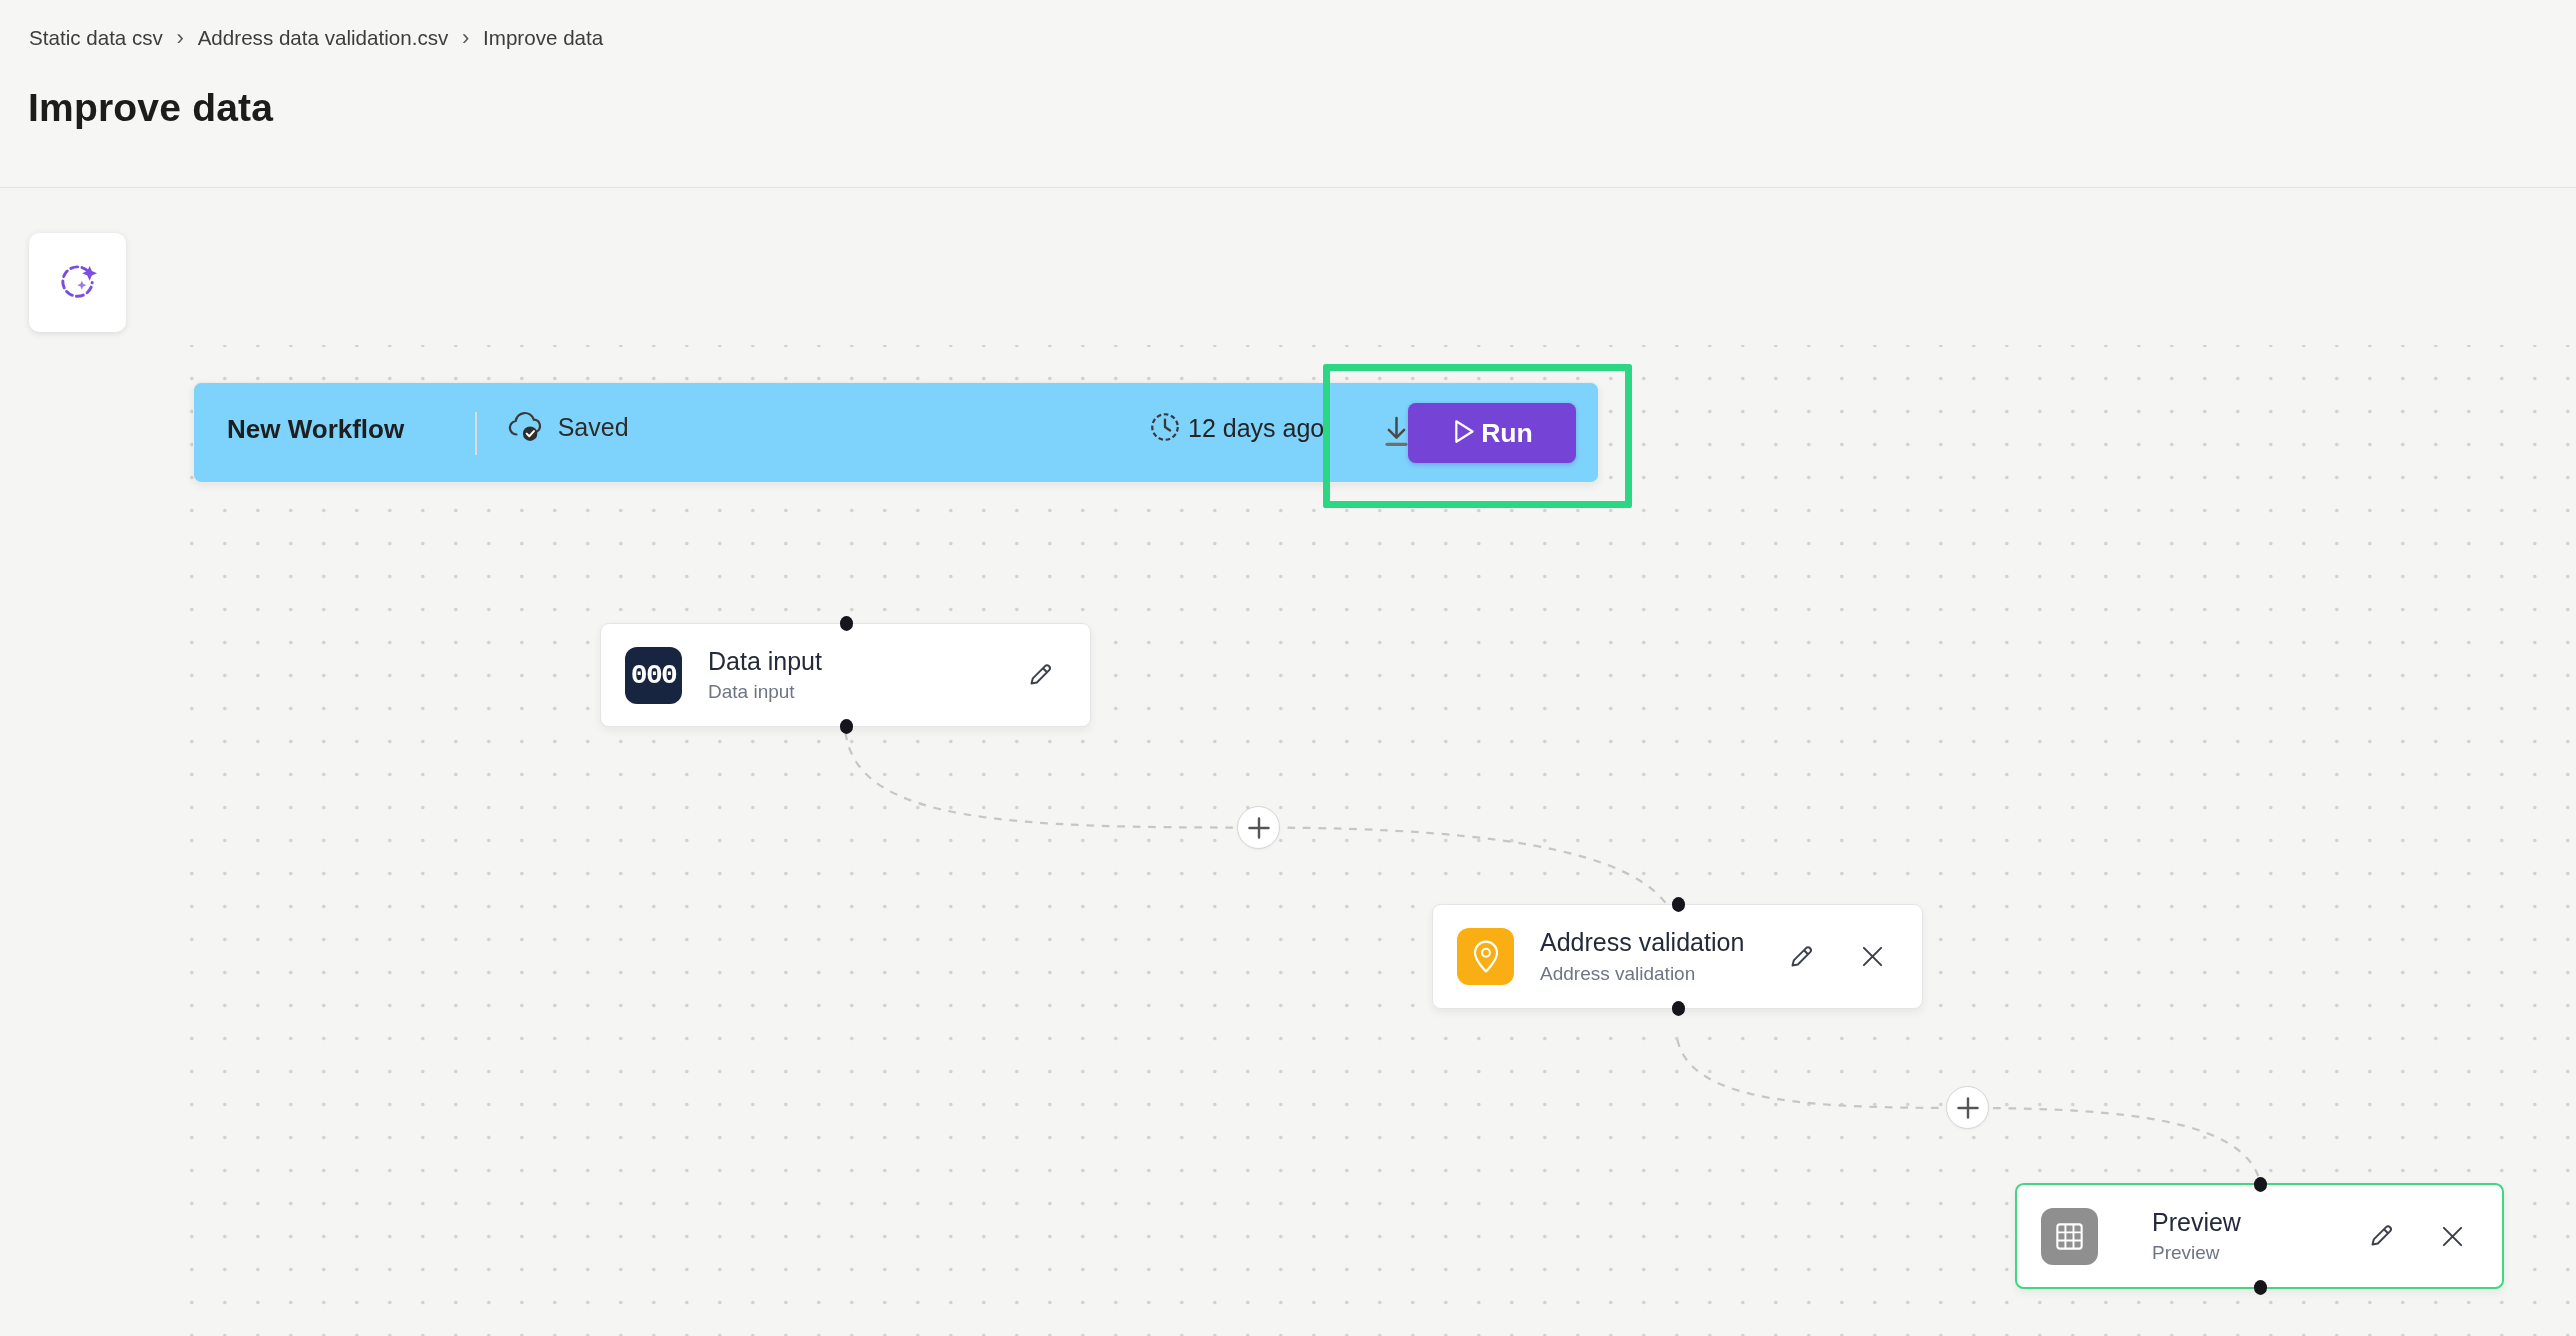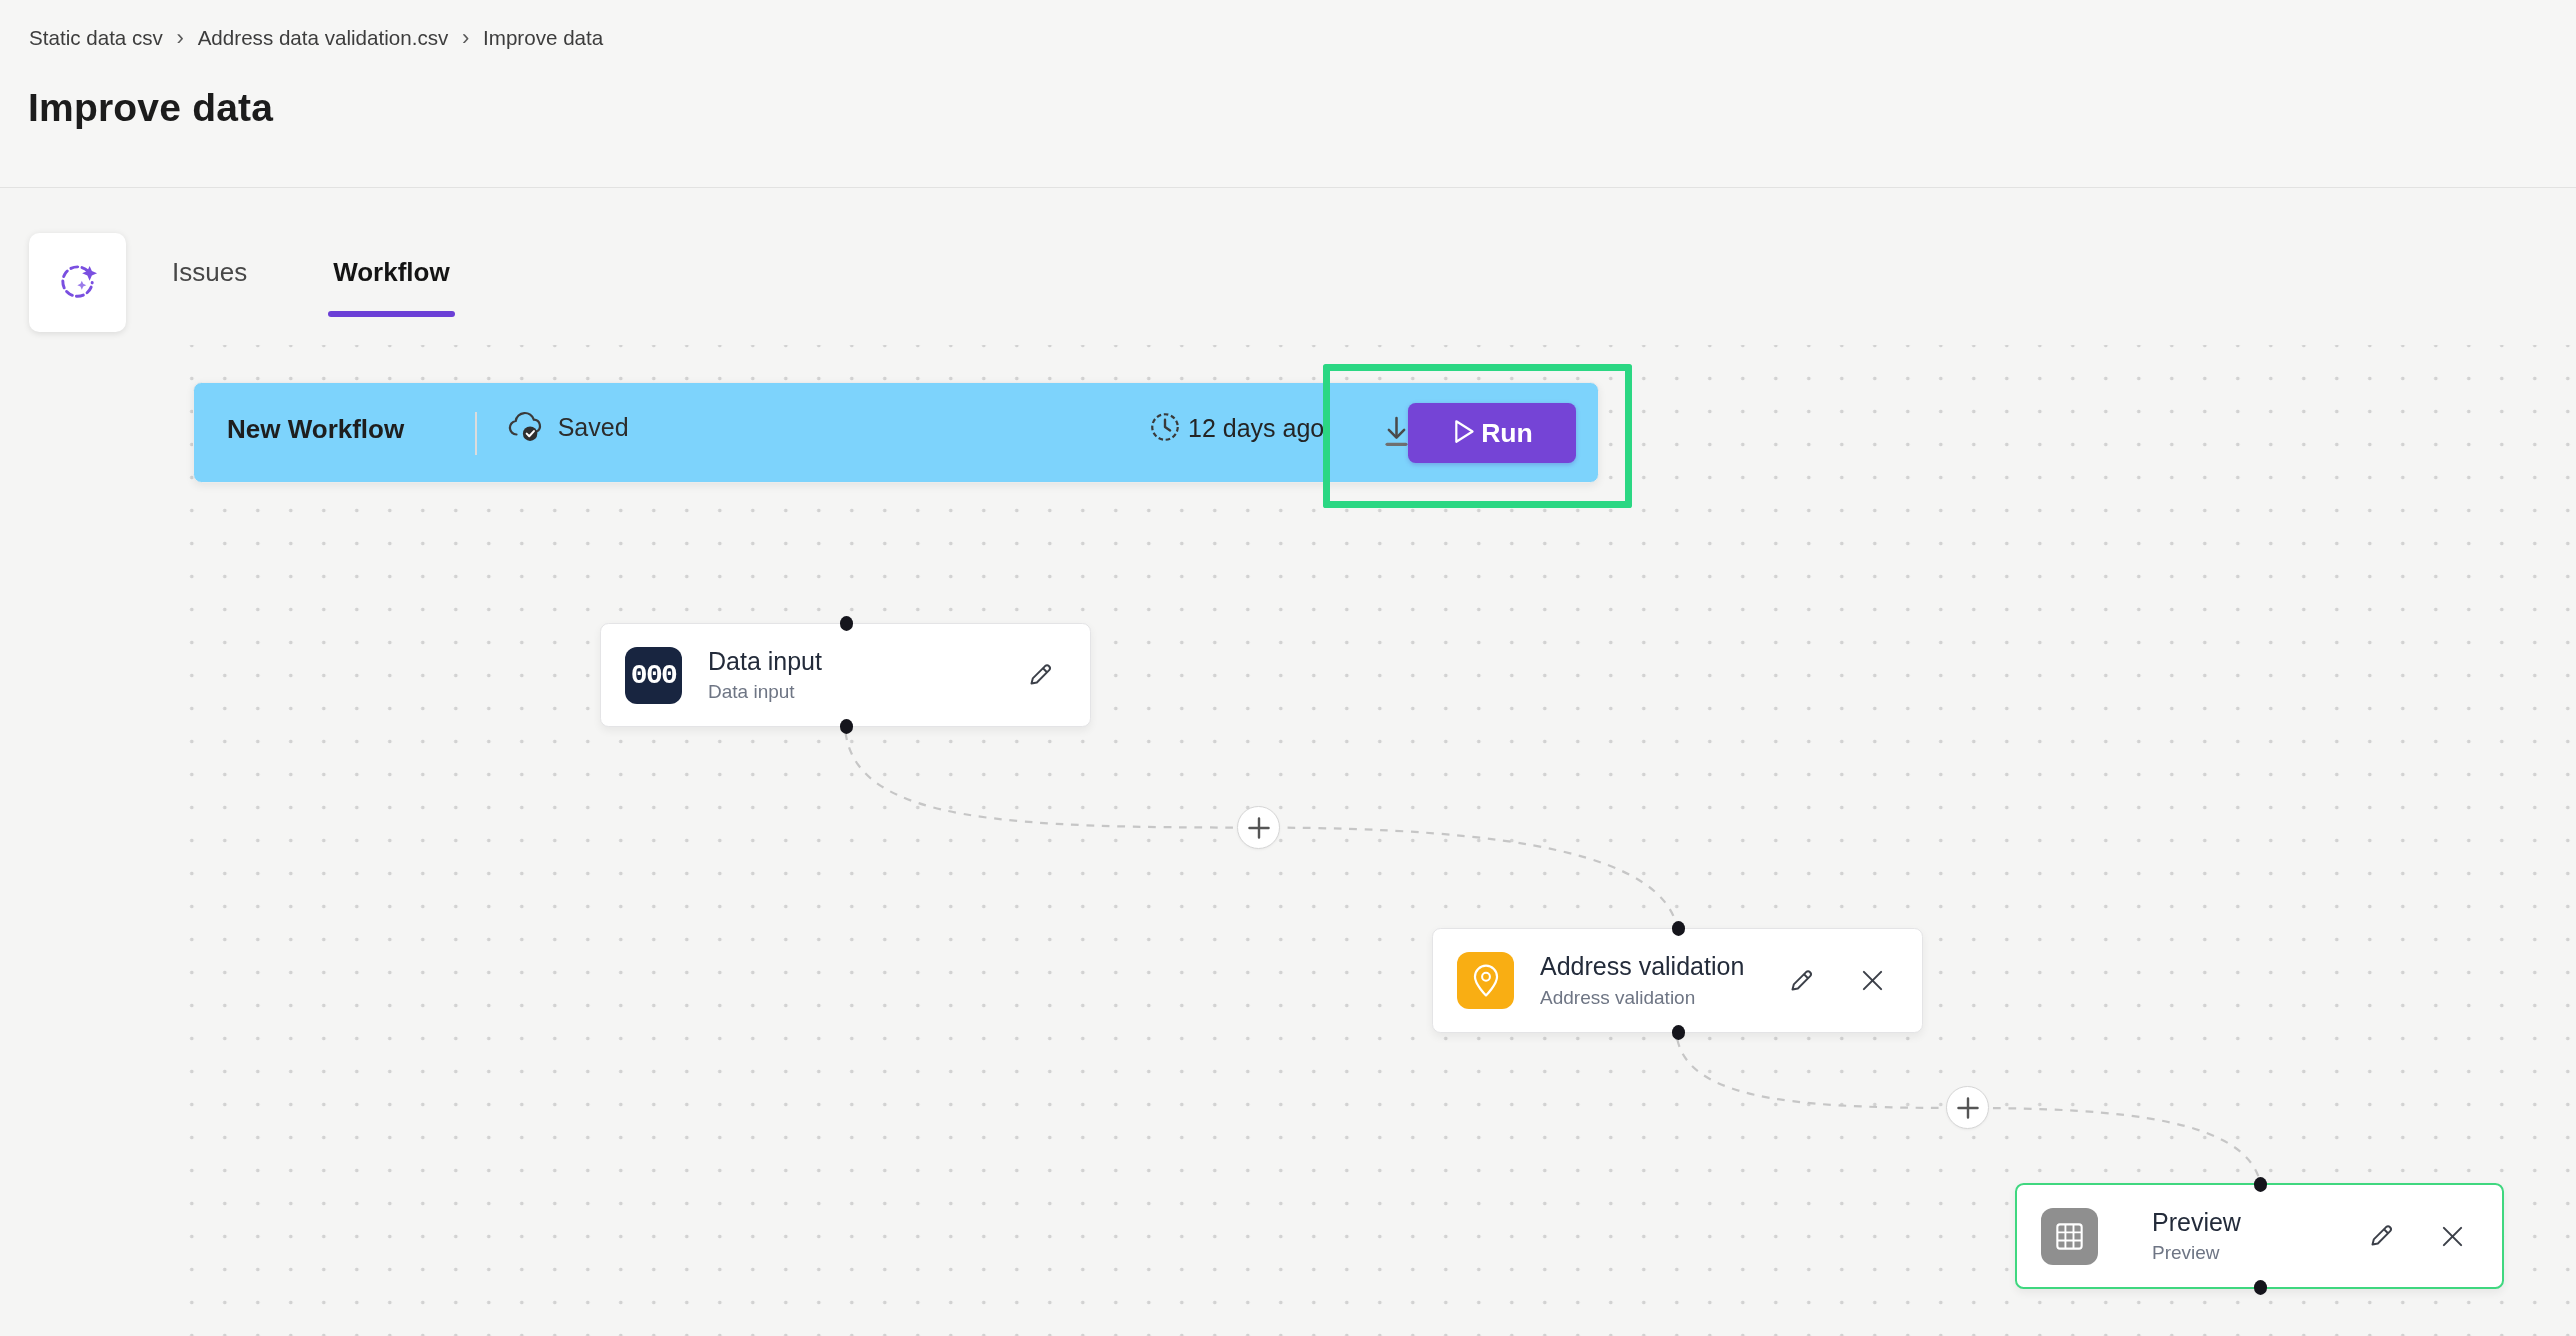--- a/index.html
+++ b/index.html
@@ -81,29 +81,20 @@
   <div class="tool-card">
     <span>
       <svg width="45" height="45" viewBox="0 0 52 52" fill="none">
         <path d="M38 14 A17 17 0 1 0 43 27" stroke="#7a4fe0" stroke-width="3.4" stroke-linecap="round" fill="none" stroke-dasharray="8 5"></path>
         <path d="M40 8 l2.6 6 6 2.6 -6 2.6 -2.6 6 -2.6 -6 -6 -2.6 6 -2.6 z" fill="#7a4fe0"></path>
         <path d="M31 25 l1.6 3.6 3.6 1.6 -3.6 1.6 -1.6 3.6 -1.6 -3.6 -3.6 -1.6 3.6 -1.6 z" fill="#9b7bea"></path>
       </svg>
     </span>
   </div>
 
-  <div class="tabs">
-    <div class="tab">
-      <span>Issues</span>
-    </div>
-    <div class="tab active">
-      <span>Workflow</span>
-      <span class="tab-underline"></span>
-    </div>
-  </div>
 
   <div class="canvas"></div>
 
   <svg class="wires" viewBox="0 0 3004 1559" width="2576" height="1337">
     <path d="M 986 854 C 1000 960, 1180 965, 1468 965 C 1770 965, 1938 998, 1956 1082" stroke="#c6c6c6" stroke-width="2.6" fill="none" stroke-dasharray="9 9"></path>
     <path d="M 1956 1212 C 1972 1288, 2120 1292, 2294 1292 C 2478 1292, 2620 1306, 2636 1380" stroke="#c6c6c6" stroke-width="2.6" fill="none" stroke-dasharray="9 9"></path>
   </svg>
 
   <div class="wf-toolbar">
     <div class="wf-name">New Workflow</div>
@@ -161,21 +152,21 @@
       <span class="icon-btn">
         <svg width="34" height="34" viewBox="0 0 40 40" fill="none">
           <path d="M10 30 L11.5 24 L26 9.5 a3.4 3.4 0 0 1 4.8 4.8 L16.3 28.8 L10 30 Z" stroke="#3c4049" stroke-width="2.3" fill="none" stroke-linejoin="round"></path>
           <path d="M23.5 12 L28.3 16.8" stroke="#3c4049" stroke-width="2.3"></path>
         </svg>
       </span>
     </div>
     <div class="port bottom"></div>
   </div>
 
-  <div class="node" style="left:1432px; top:928px; width:491px; height:105px;">
+  <div class="node" style="left:1432px; top:904px; width:491px; height:105px;">
     <div class="port top"></div>
     <div class="node-icon" style="background:#f9ae13;">
       <svg width="34" height="38" viewBox="0 0 40 44" fill="none">
         <path d="M20 4 a13 13 0 0 1 13 13 c0 9 -13 22 -13 22 s-13 -13 -13 -22 a13 13 0 0 1 13 -13 Z" stroke="#ffffff" stroke-width="2.6" fill="none" stroke-linejoin="round"></path>
         <circle cx="20" cy="17" r="4.6" stroke="#ffffff" stroke-width="2.4" fill="none"></circle>
       </svg>
     </div>
     <div class="node-text">
       <span class="node-title">Address validation</span>
       <span class="node-sub">Address validation</span>

